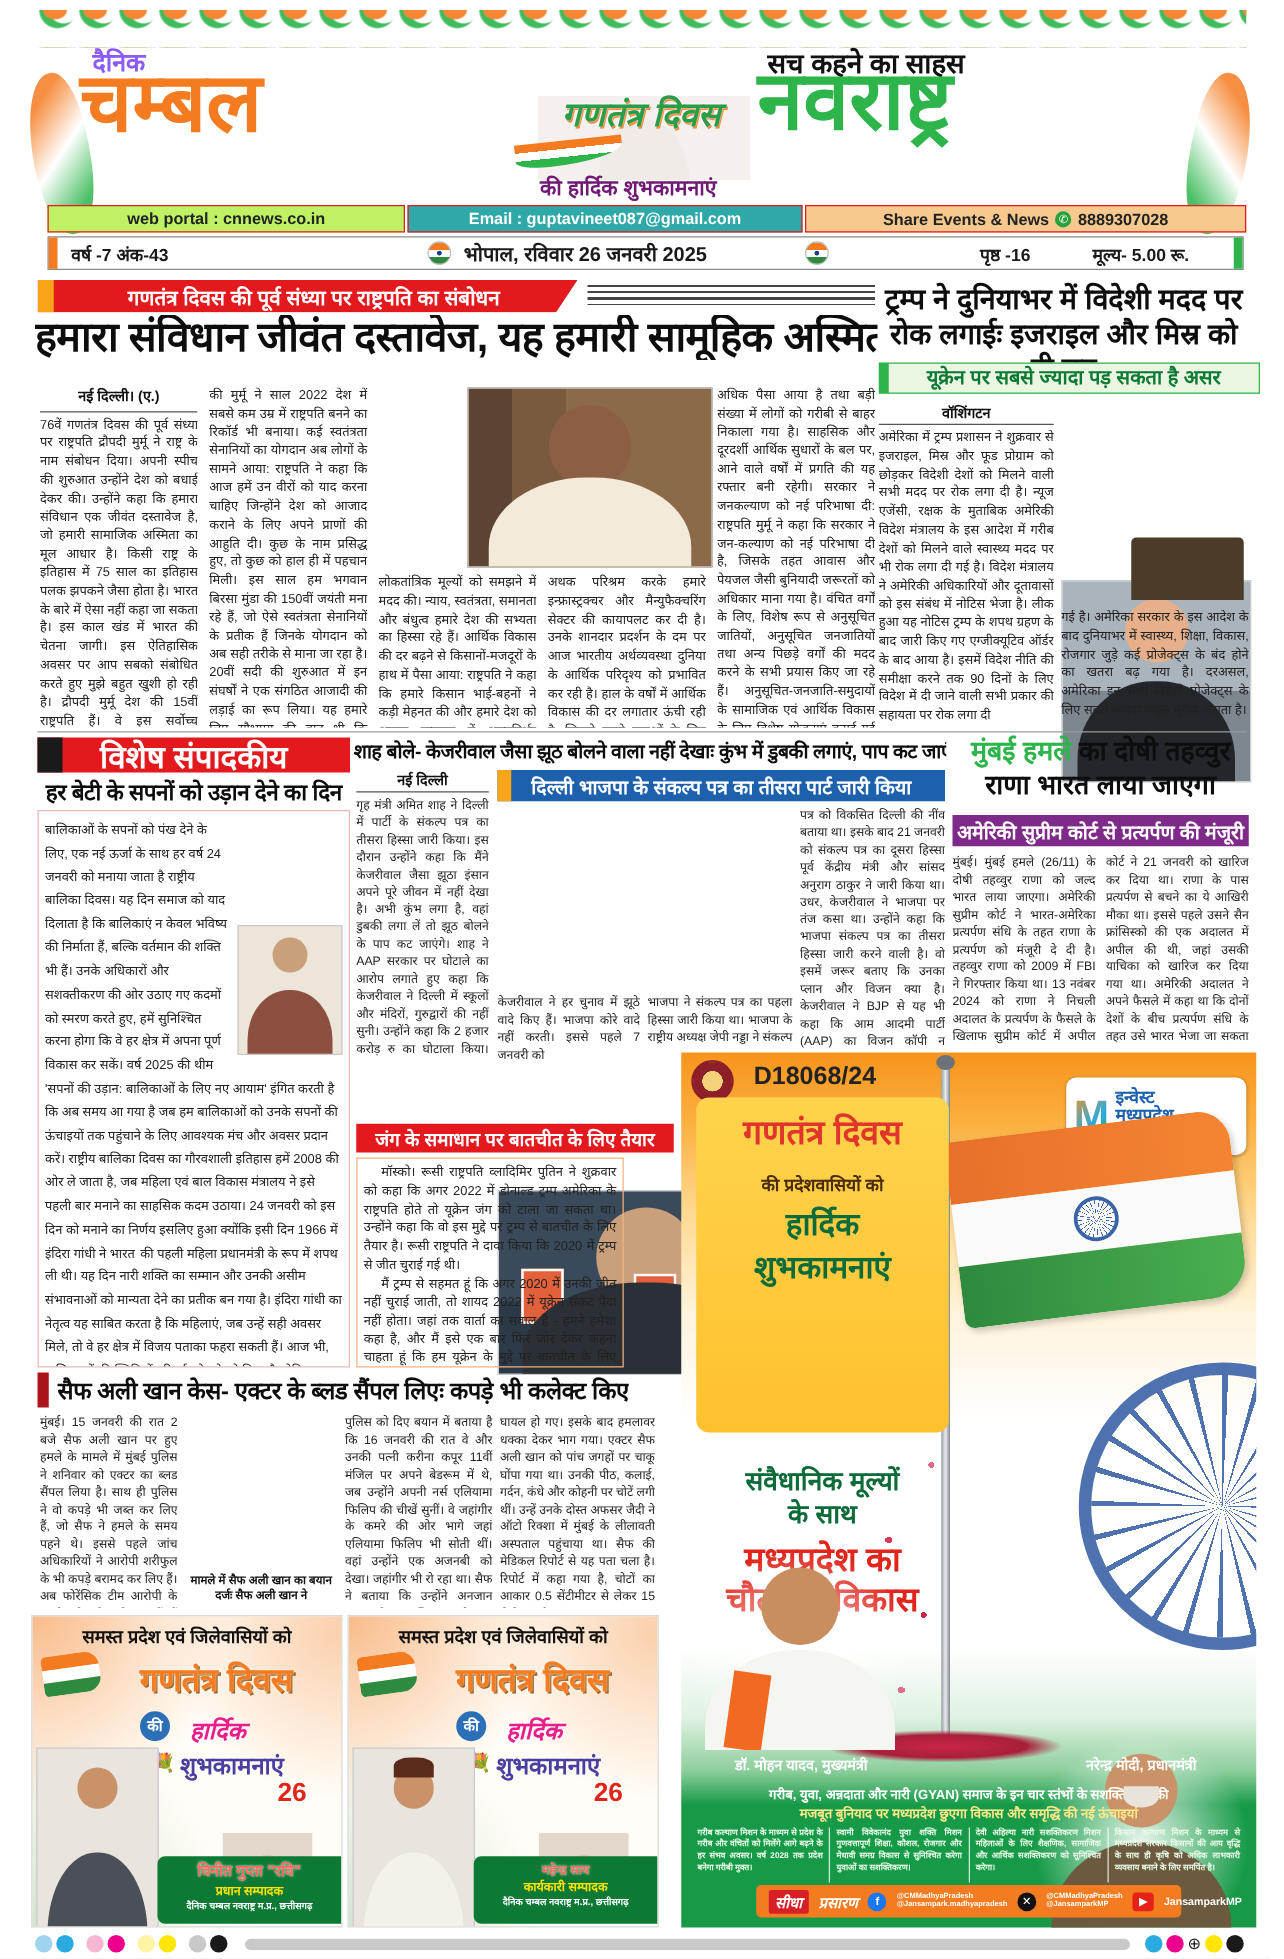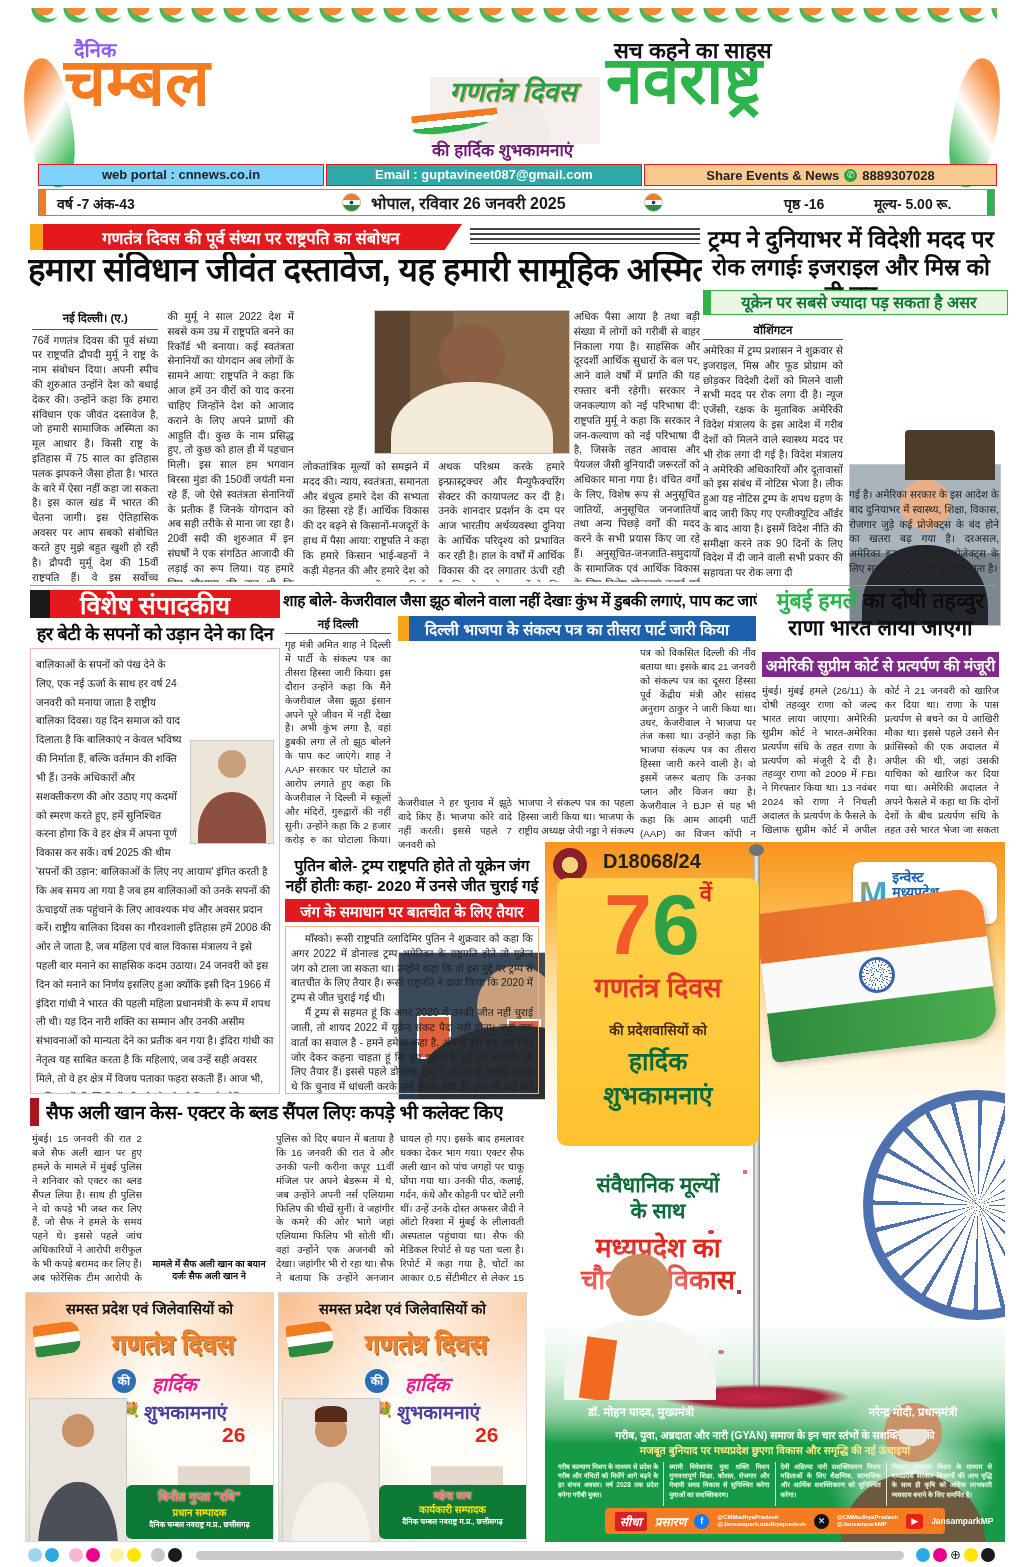--- a/index.html
+++ b/index.html
@@ -57,21 +57,21 @@
        linear-gradient(180deg,transparent 30%,#e3d5cc 30%);border-radius:10px 10px 0 0;"></div>
   <div class="abs x9 ctr" style="left:408px;top:72px;width:210px;font-size:27px;color:#2a9d4a;font-style:italic;
        text-shadow:0 0 2px #fff,1px 1px 0 #f47b20;">गणतंत्र दिवस</div>
   <div class="abs" style="left:412px;top:112px;width:86px;height:20px;border-radius:0 0 90% 40%;
        background:linear-gradient(180deg,#f47b20 33%,#fff 33% 66%,#2db54b 66%);transform:rotate(-6deg);"></div>
   <div class="abs b" style="left:432px;top:138px;font-size:17px;color:#701a75;">की हार्दिक शुभकामनाएं</div>
 
   <div class="abs b" style="left:614px;top:34px;font-size:22px;color:#111;">सच कहने का साहस</div>
   <div class="abs x9" style="left:606px;top:44px;font-size:66px;color:#2db54b;line-height:1.1;">नवराष्ट्र</div>
 
-  <div class="abs b ctr" style="left:38px;top:164px;width:284px;height:20px;line-height:20px;background:#7dd3fc;border:1px solid #e3191d;font-size:13px;color:#222;">web portal : cnnews.co.in</div>
+  <div class="abs b ctr" style="left:38px;top:164px;width:284px;height:20px;line-height:20px;background:#bef264;border:1px solid #e3191d;font-size:13px;color:#222;">web portal : cnnews.co.in</div>
   <div class="abs b ctr" style="left:326px;top:164px;width:314px;height:20px;line-height:20px;background:#2fa8a8;border:1px solid #e3191d;font-size:13px;color:#fff;">Email : guptavineet087@gmail.com</div>
   <div class="abs" style="left:644px;top:164px;width:351px;height:20px;background:#f8c98f;border:1px solid #e3191d;display:flex;align-items:center;justify-content:center;gap:5px;">
     <span class="b" style="font-size:13px;color:#222;">Share Events &amp; News</span>
     <span class="socicon" style="background:#27a33a;width:13px;height:13px;">✆</span>
     <span class="b" style="font-size:13px;color:#222;">8889307028</span>
   </div>
 
   <div class="abs" style="left:38px;top:189px;width:955px;height:25px;border:1.5px solid #8a8a8a;background:#fff;">
     <div class="abs" style="left:0;top:0;width:7px;height:100%;background:#f47b20;"></div>
     <div class="abs" style="right:0;top:0;width:7px;height:100%;background:#2db54b;"></div>
@@ -139,23 +139,22 @@
   <div class="abs ph" style="left:398px;top:646px;width:236px;height:146px;--skin:#caa07c;--shirt:#2b2f36;
        background:linear-gradient(180deg,#3a4a5a 0 60%,#2c3947 60% 100%);">
     <span class="abs" style="left:18px;top:62px;width:30px;height:40px;background:#e2603a;border:2px solid #fff;"></span>
     <span class="abs" style="left:108px;top:66px;width:30px;height:38px;background:#e2603a;border:2px solid #fff;"></span>
     <span class="abs" style="left:186px;top:64px;width:28px;height:38px;background:#e2603a;border:2px solid #fff;"></span>
   </div>
   <div class="abs col sm-txt just" style="left:640px;top:646px;width:116px;height:206px;">पत्र को विकसित दिल्ली की नींव बताया था। इसके बाद 21 जनवरी को संकल्प पत्र का दूसरा हिस्सा पूर्व केंद्रीय मंत्री और सांसद अनुराग ठाकुर ने जारी किया था। उधर, केजरीवाल ने भाजपा पर तंज कसा था। उन्होंने कहा कि भाजपा संकल्प पत्र का तीसरा हिस्सा जारी करने वाली है। वो इसमें जरूर बताए कि उनका प्लान और विजन क्या है। केजरीवाल ने BJP से यह भी कहा कि आम आदमी पार्टी (AAP) का विजन कॉपी न करना।</div>
   <div class="abs col sm-txt just" style="left:398px;top:796px;width:114px;height:56px;">केजरीवाल ने हर चुनाव में झूठे वादे किए हैं। भाजपा कोरे वादे नहीं करती। इससे पहले 7 जनवरी को</div>
   <div class="abs col sm-txt just" style="left:518px;top:796px;width:116px;height:56px;">भाजपा ने संकल्प पत्र का पहला हिस्सा जारी किया था। भाजपा के राष्ट्रीय अध्यक्ष जेपी नड्डा ने संकल्प</div>
 
-  <div class="abs x9 ctr" style="left:283px;top:856px;width:258px;font-size:15.5px;line-height:1.3;color:#0d0d0d;">पुतिन बोले- ट्रम्प राष्ट्रपति होते तो यूक्रेन जंग नहीं होतीः कहा- 2020 में उनसे जीत चुराई गई</div>
   <div class="abs banner" style="left:285px;top:899px;width:254px;height:23px;background:#e3191d;font-size:15px;">जंग के समाधान पर बातचीत के लिए तैयार</div>
-  <div class="abs" style="left:285px;top:926px;width:254px;height:168px;border:1px solid #f2b27f;padding:5px;box-sizing:border-box;overflow:hidden;">
+  <div class="abs" style="left:285px;top:926px;width:214px;height:168px;border:1px solid #f2b27f;padding:5px;box-sizing:border-box;overflow:hidden;">
     <div class="body-txt just" style="text-indent:14px;">मॉस्को। रूसी राष्ट्रपति व्लादिमिर पुतिन ने शुक्रवार को कहा कि अगर 2022 में डोनाल्ड ट्रम्प अमेरिका के राष्ट्रपति होते तो यूक्रेन जंग को टाला जा सकता था। उन्होंने कहा कि वो इस मुद्दे पर ट्रम्प से बातचीत के लिए तैयार है। रूसी राष्ट्रपति ने दावा किया कि 2020 में ट्रम्प से जीत चुराई गई थी।</div>
     <div class="body-txt just" style="text-indent:14px;">मैं ट्रम्प से सहमत हूं कि अगर 2020 में उनकी जीत नहीं चुराई जाती, तो शायद 2022 में यूक्रेन संकट पैदा नहीं होता। जहां तक वार्ता का सवाल है - हमने हमेशा कहा है, और मैं इसे एक बार फिर जोर देकर कहना चाहता हूं कि हम यूक्रेन के मुद्दे पर बातचीत के लिए तैयार हैं। इससे पहले डोनाल्ड ट्रम्प ने 2020 में आरोप लगाए थे कि चुनाव में धांधली करके उन्हें हराया गया है। ट्रम्प भी कई बार दावा कर चुके हैं कि अगर जो बाइडेन की जगह वो अमेरिका के राष्ट्रपति होते तो यूक्रेन जंग शुरू ही नहीं होती।</div>
   </div>
 
   <div class="abs x9 ctr" style="left:762px;top:588px;width:237px;font-size:21.5px;line-height:1.25;color:#0d0d0d;">
     <span style="color:#2db54b;">मुंबई हमले</span><span> का दोषी तहव्वुर राणा भारत लाया जाएगा</span>
   </div>
   <div class="abs banner" style="left:762px;top:652px;width:237px;height:25px;background:#7d2a88;font-size:15.5px;">अमेरिकी सुप्रीम कोर्ट से प्रत्यर्पण की मंजूरी</div>
   <div class="abs" style="left:762px;top:684px;width:237px;height:152px;display:flex;gap:8px;">
     <div class="col sm-txt just" style="flex:1;">मुंबई। मुंबई हमले (26/11) के दोषी तहव्वुर राणा को जल्द भारत लाया जाएगा। अमेरिकी सुप्रीम कोर्ट ने भारत-अमेरिका प्रत्यर्पण संधि के तहत राणा के प्रत्यर्पण को मंजूरी दे दी है। तहव्वुर राणा को 2009 में FBI ने गिरफ्तार किया था। 13 नवंबर 2024 को राणा ने निचली अदालत के प्रत्यर्पण के फैसले के खिलाफ सुप्रीम कोर्ट में अपील की थी, जिसे सुप्रीम</div>
@@ -193,23 +192,20 @@
       radial-gradient(5px 4px at 12px 20px,#d63a57 60%,transparent 61%),
       radial-gradient(4px 4px at 40px 60px,#e06a86 60%,transparent 61%),
       radial-gradient(5px 4px at 22px 120px,#c92747 60%,transparent 61%),
       radial-gradient(4px 4px at 50px 170px,#e06a86 60%,transparent 61%),
       radial-gradient(5px 4px at 16px 230px,#d63a57 60%,transparent 61%),
       radial-gradient(4px 4px at 44px 290px,#c92747 60%,transparent 61%),
       radial-gradient(5px 4px at 26px 350px,#e06a86 60%,transparent 61%);"></div>
     <div class="abs" style="left:115px;top:542px;width:190px;height:26px;border-radius:50%;background:radial-gradient(closest-side,#c92747,#a81f3a 70%,transparent);"></div>
 
     <div class="abs" style="left:12px;top:36px;width:202px;height:268px;background:linear-gradient(180deg,#ffd34d,#ffc12e);border-radius:10px;text-align:center;padding-top:6px;box-sizing:border-box;">
-      <div style="line-height:.95;">
-        <span class="x9" style="font-size:86px;background:linear-gradient(100deg,#f15a29 48%,#2f9e44 52%);-webkit-background-clip:text;background-clip:text;color:transparent;">76</span><span class="x9" style="font-size:22px;color:#e1251b;vertical-align:top;">वें</span>
-      </div>
       <div class="x9" style="font-size:27px;color:#e1342a;margin-top:2px;">गणतंत्र दिवस</div>
       <div class="b" style="font-size:14px;color:#4a2c10;margin-top:15px;">की प्रदेशवासियों को</div>
       <div class="x9" style="font-size:25px;color:#0c6b38;margin-top:4px;">हार्दिक</div>
       <div class="x9" style="font-size:25px;color:#0c6b38;">शुभकामनाएं</div>
     </div>
 
     <div class="abs x9 ctr" style="left:8px;top:328px;width:210px;font-size:21px;color:#0c6b38;">संवैधानिक मूल्यों</div>
     <div class="abs x9 ctr" style="left:8px;top:354px;width:210px;font-size:21px;color:#0c6b38;">के साथ</div>
     <div class="abs x9 ctr" style="left:2px;top:386px;width:222px;font-size:27px;color:#e1251b;">मध्यप्रदेश का</div>
     <div class="abs x9 ctr" style="left:2px;top:418px;width:222px;font-size:27px;color:#e1251b;">चौतरफा विकास</div>

